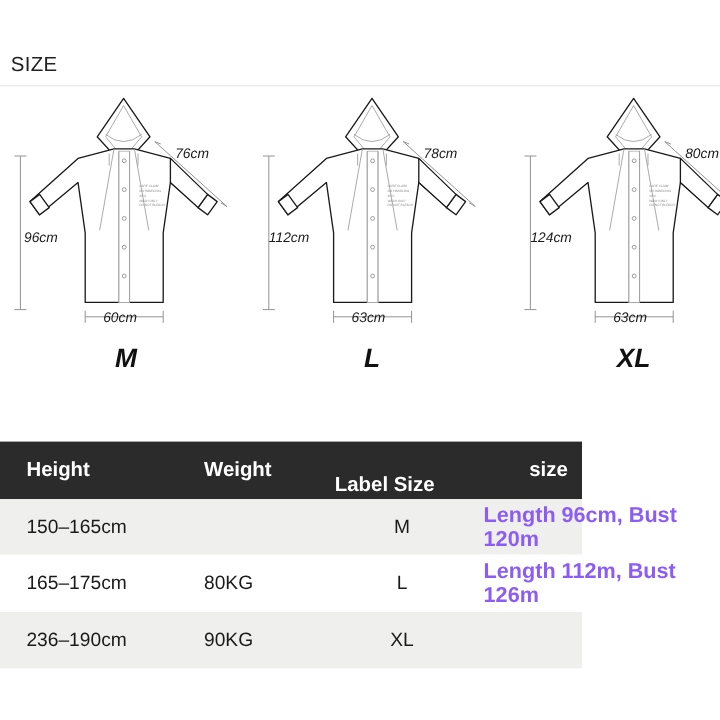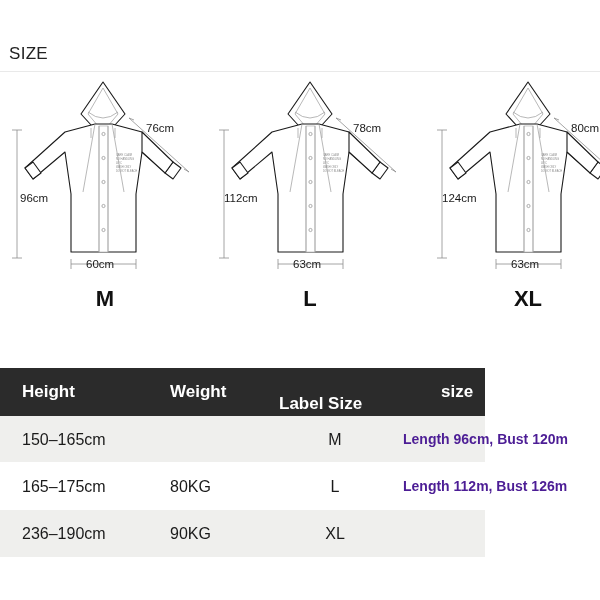--- a/index.html
+++ b/index.html
@@ -42,20 +42,21 @@
     background: #e9e9e9;
   }
 
   
   #diagram-band {
     position: absolute;
     left: 0;
     top: 72px;
     width: 508px;
     height: 278px;
+    font-style: italic;
   }
   .garment-figure {
     position: absolute;
     top: 0;
     width: 200px;
     height: 278px;
   }
   #figure-m  { left: 3px; }
   #figure-l  { left: 210px; }
   #figure-xl { left: 428px; }
@@ -125,22 +126,22 @@
   #table-head .c-size.cell  { left: 441px; }
 
   .trow.body .c-height,
   .trow.body .c-weight,
   .trow.body .c-label {
     color: #1a1a1a;
     font-size: 16px;
     font-weight: normal;
   }
   .trow.body .c-size {
-    color: #4c1d95;
-    font-size: 14px;
+    color: #8b5cf6;
+    font-size: 18px;
     font-weight: bold;
   }
   .row-divider {
     position: absolute;
     left: 0;
     bottom: 0;
     width: 600px;
     height: 1px;
     background: #ffffff;
   }

